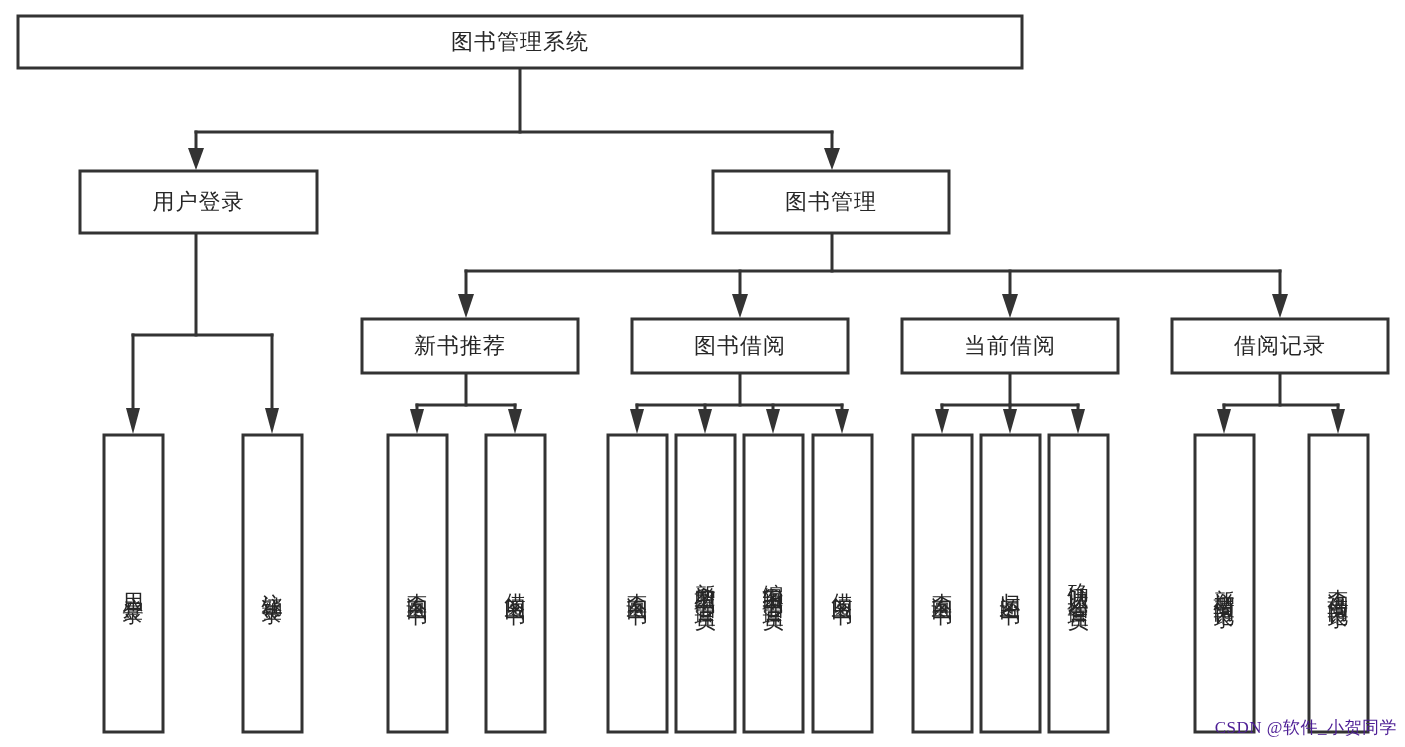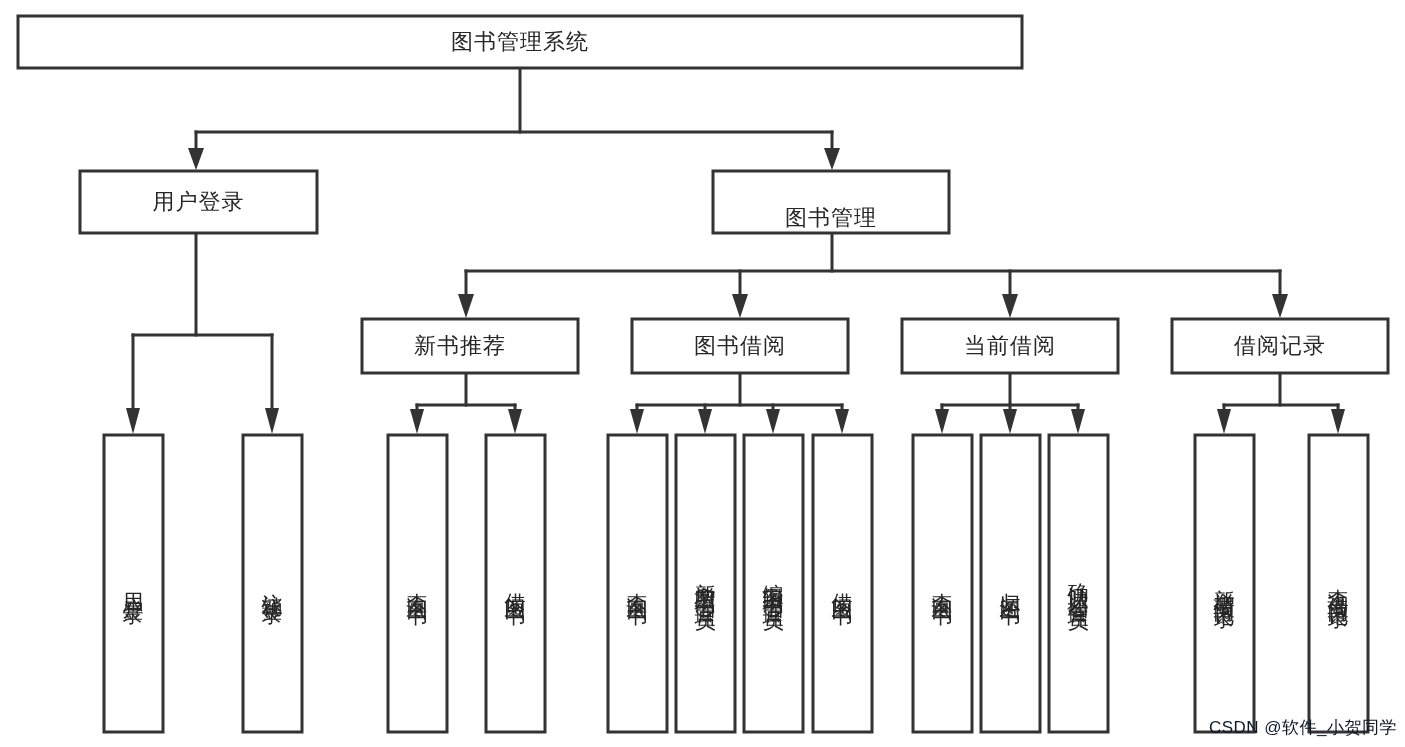--- a/index.html
+++ b/index.html
@@ -70,23 +70,23 @@
     font-family: "Liberation Sans", "DejaVu Sans", sans-serif;
     font-size: 22px;
     color: #262626;
     white-space: nowrap;
     letter-spacing: 1px;
   }
   #watermark {
     position: absolute;
     right: 8px;
     bottom: 8px;
-    font-family: Liberation Sans, sans-serif;
+    font-family: Liberation Serif, serif;
     font-size: 17px;
-    color: #0f172a;
+    color: #4c1d95;
     white-space: nowrap;
     letter-spacing: 0.5px;
   }
 </style>
 </head>
 <body>
 
 <div id="diagram-root">
 
   <svg id="tree-svg" viewBox="0 0 1405 747" xmlns="http://www.w3.org/2000/svg">
@@ -194,21 +194,21 @@
 
   </svg>
 
   <div class="hlabel-wrap" style="left:18px; top:16px; width:1004px; height:52px;">
     <span class="hlabel-text">图书管理系统</span>
   </div>
 
   <div class="hlabel-wrap" style="left:80px; top:171px; width:237px; height:62px;">
     <span class="hlabel-text">用户登录</span>
   </div>
-  <div class="hlabel-wrap" style="left:713px; top:171px; width:236px; height:62px;align-items:flex-end;">
+  <div class="hlabel-wrap" style="left:713px; top:171px; width:236px; height:62px;">
     <span class="hlabel-text">图书管理</span>
   </div>
 
   <div class="hlabel-wrap" style="left:352px; top:319px; width:216px; height:54px;">
     <span class="hlabel-text">新书推荐</span>
   </div>
   <div class="hlabel-wrap" style="left:902px; top:319px; width:216px; height:54px;">
     <span class="hlabel-text">当前借阅</span>
   </div>
   <div class="hlabel-wrap" style="left:632px; top:319px; width:216px; height:54px;">

